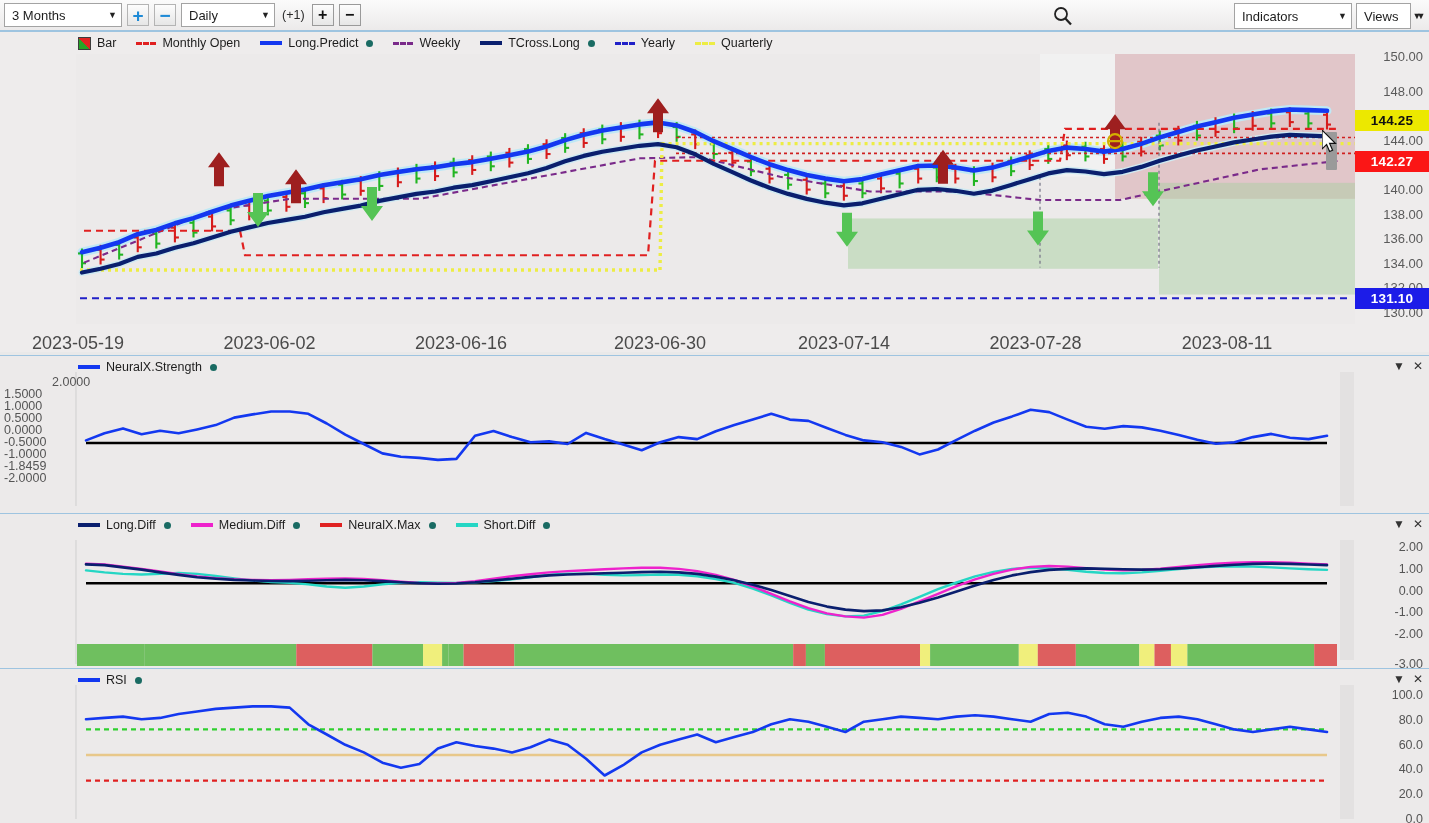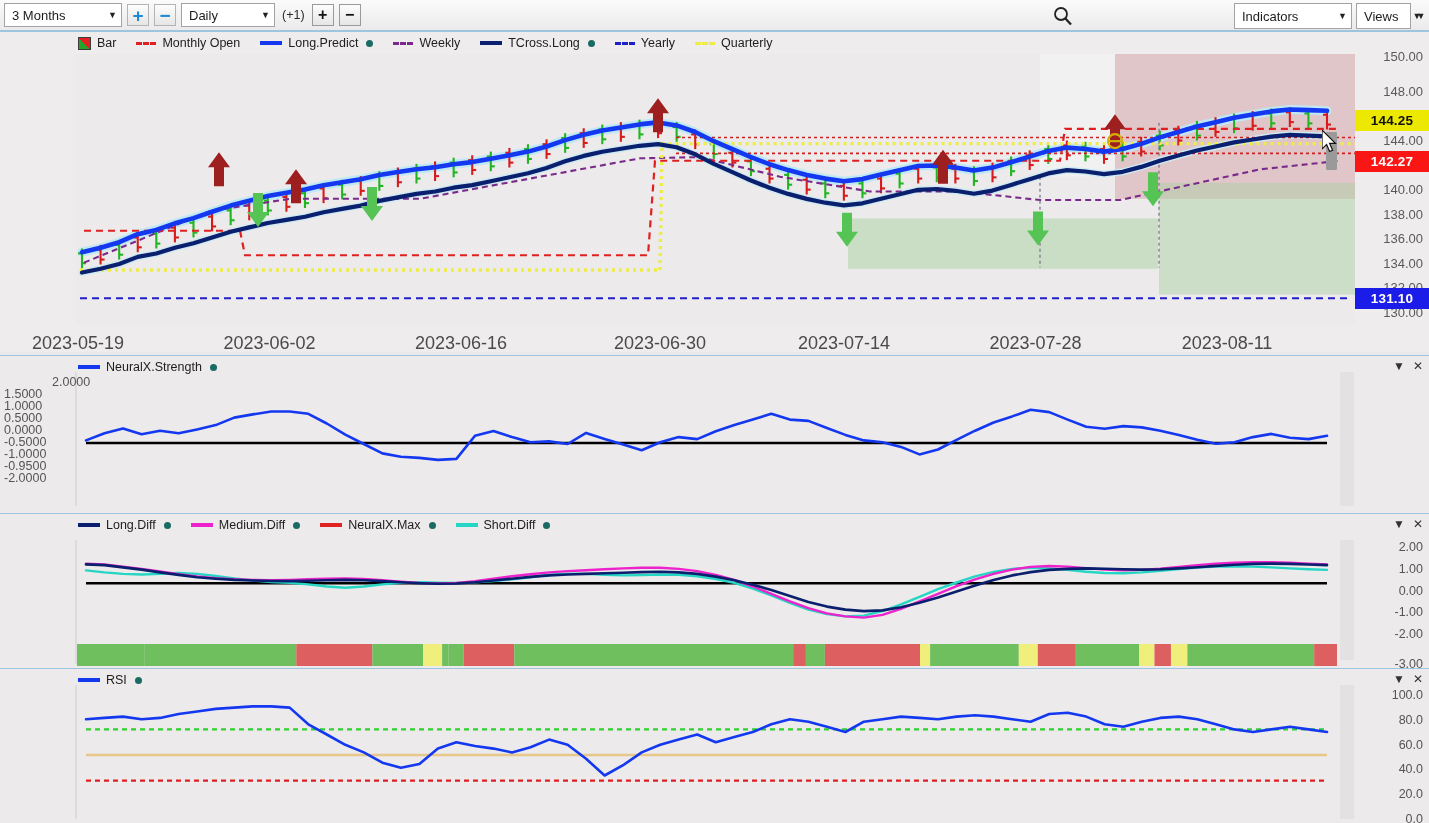--- a/index.html
+++ b/index.html
@@ -607,21 +607,21 @@
       <rect x="1340" y="16" width="14" height="134" fill="#e3e1e1"></rect>
     </svg>
   <div class="axis-y" id="nxAxisLeft" style="left:0;width:70px;right:auto;">
       <span style="top: 26px; right: auto; left: 4px; text-align: left; margin-left: 48px;">2.0000</span>
       <span style="top: 38px; right: auto; left: 4px; text-align: left;">1.5000</span>
       <span style="top: 50px; right: auto; left: 4px; text-align: left;">1.0000</span>
       <span style="top: 62px; right: auto; left: 4px; text-align: left;">0.5000</span>
       <span style="top: 74px; right: auto; left: 4px; text-align: left;">0.0000</span>
       <span style="top: 86px; right: auto; left: 4px; text-align: center;">-0.5000</span>
       <span style="top: 98px; right: auto; left: 4px; text-align: left;">-1.0000</span>
-      <span style="top: 110px; right: auto; left: 4px; text-align: left;">-0.9500</span>
+      <span style="top: 110px; right: auto; left: 4px; text-align: left;">-1.8459</span>
       <span style="top: 122px; right: auto; left: 4px; text-align: right;">-2.0000</span>
     </div>
 </div>
 
 <div class="panel" id="panelDiff">
   <div class="legend" id="diffLegend">
       <div class="lg">
         <span class="sw" style="color: rgb(10, 31, 110); background: rgb(10, 31, 110);"></span>
         <span>Long.Diff</span>
         <span class="dot"></span>

